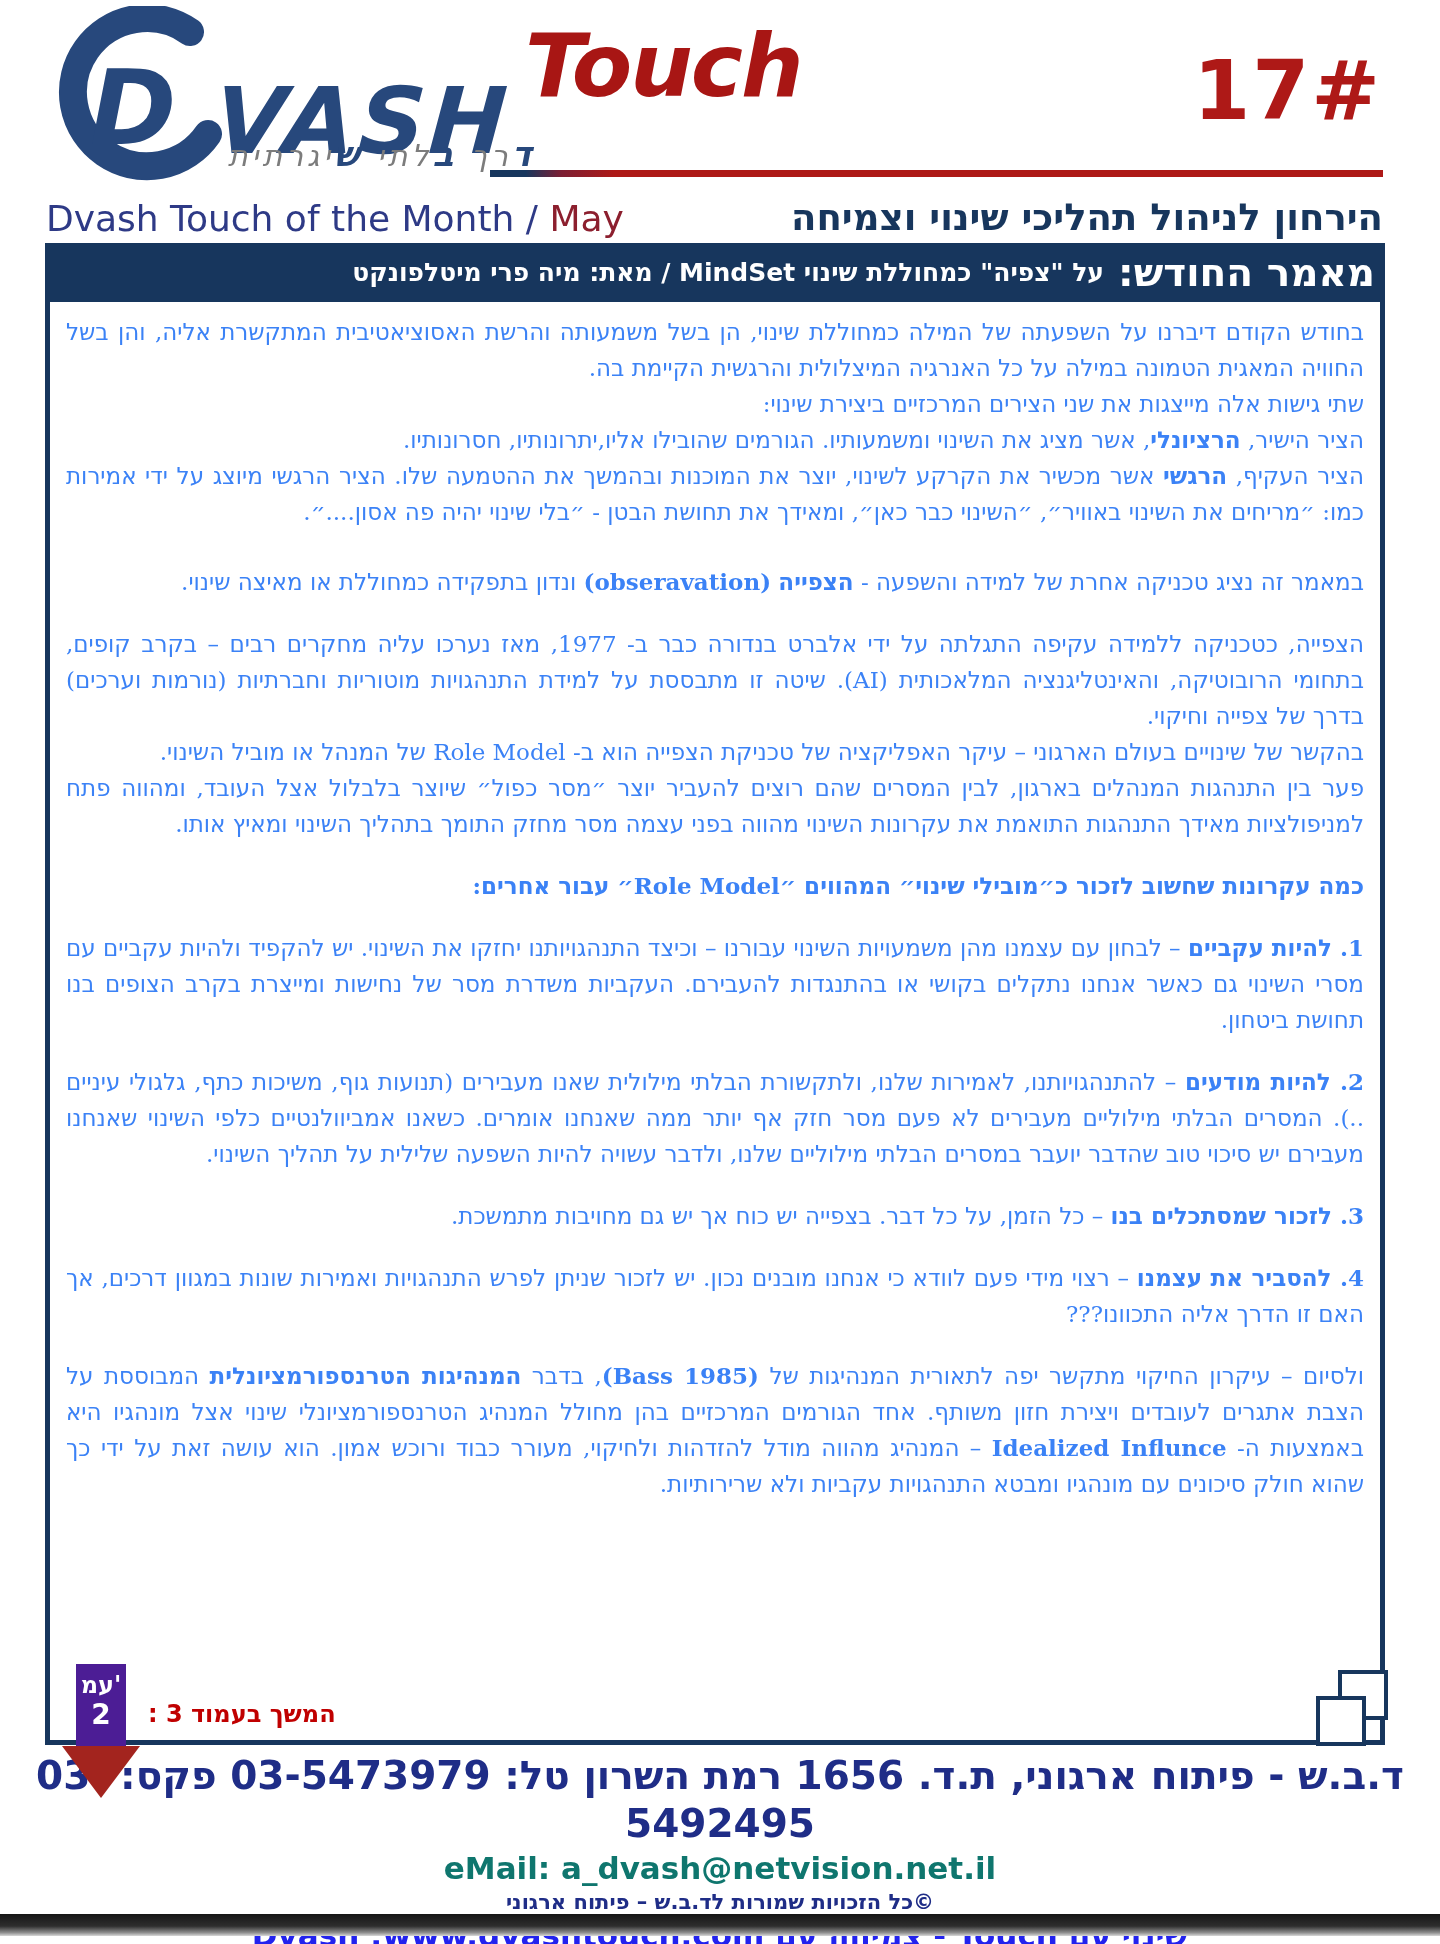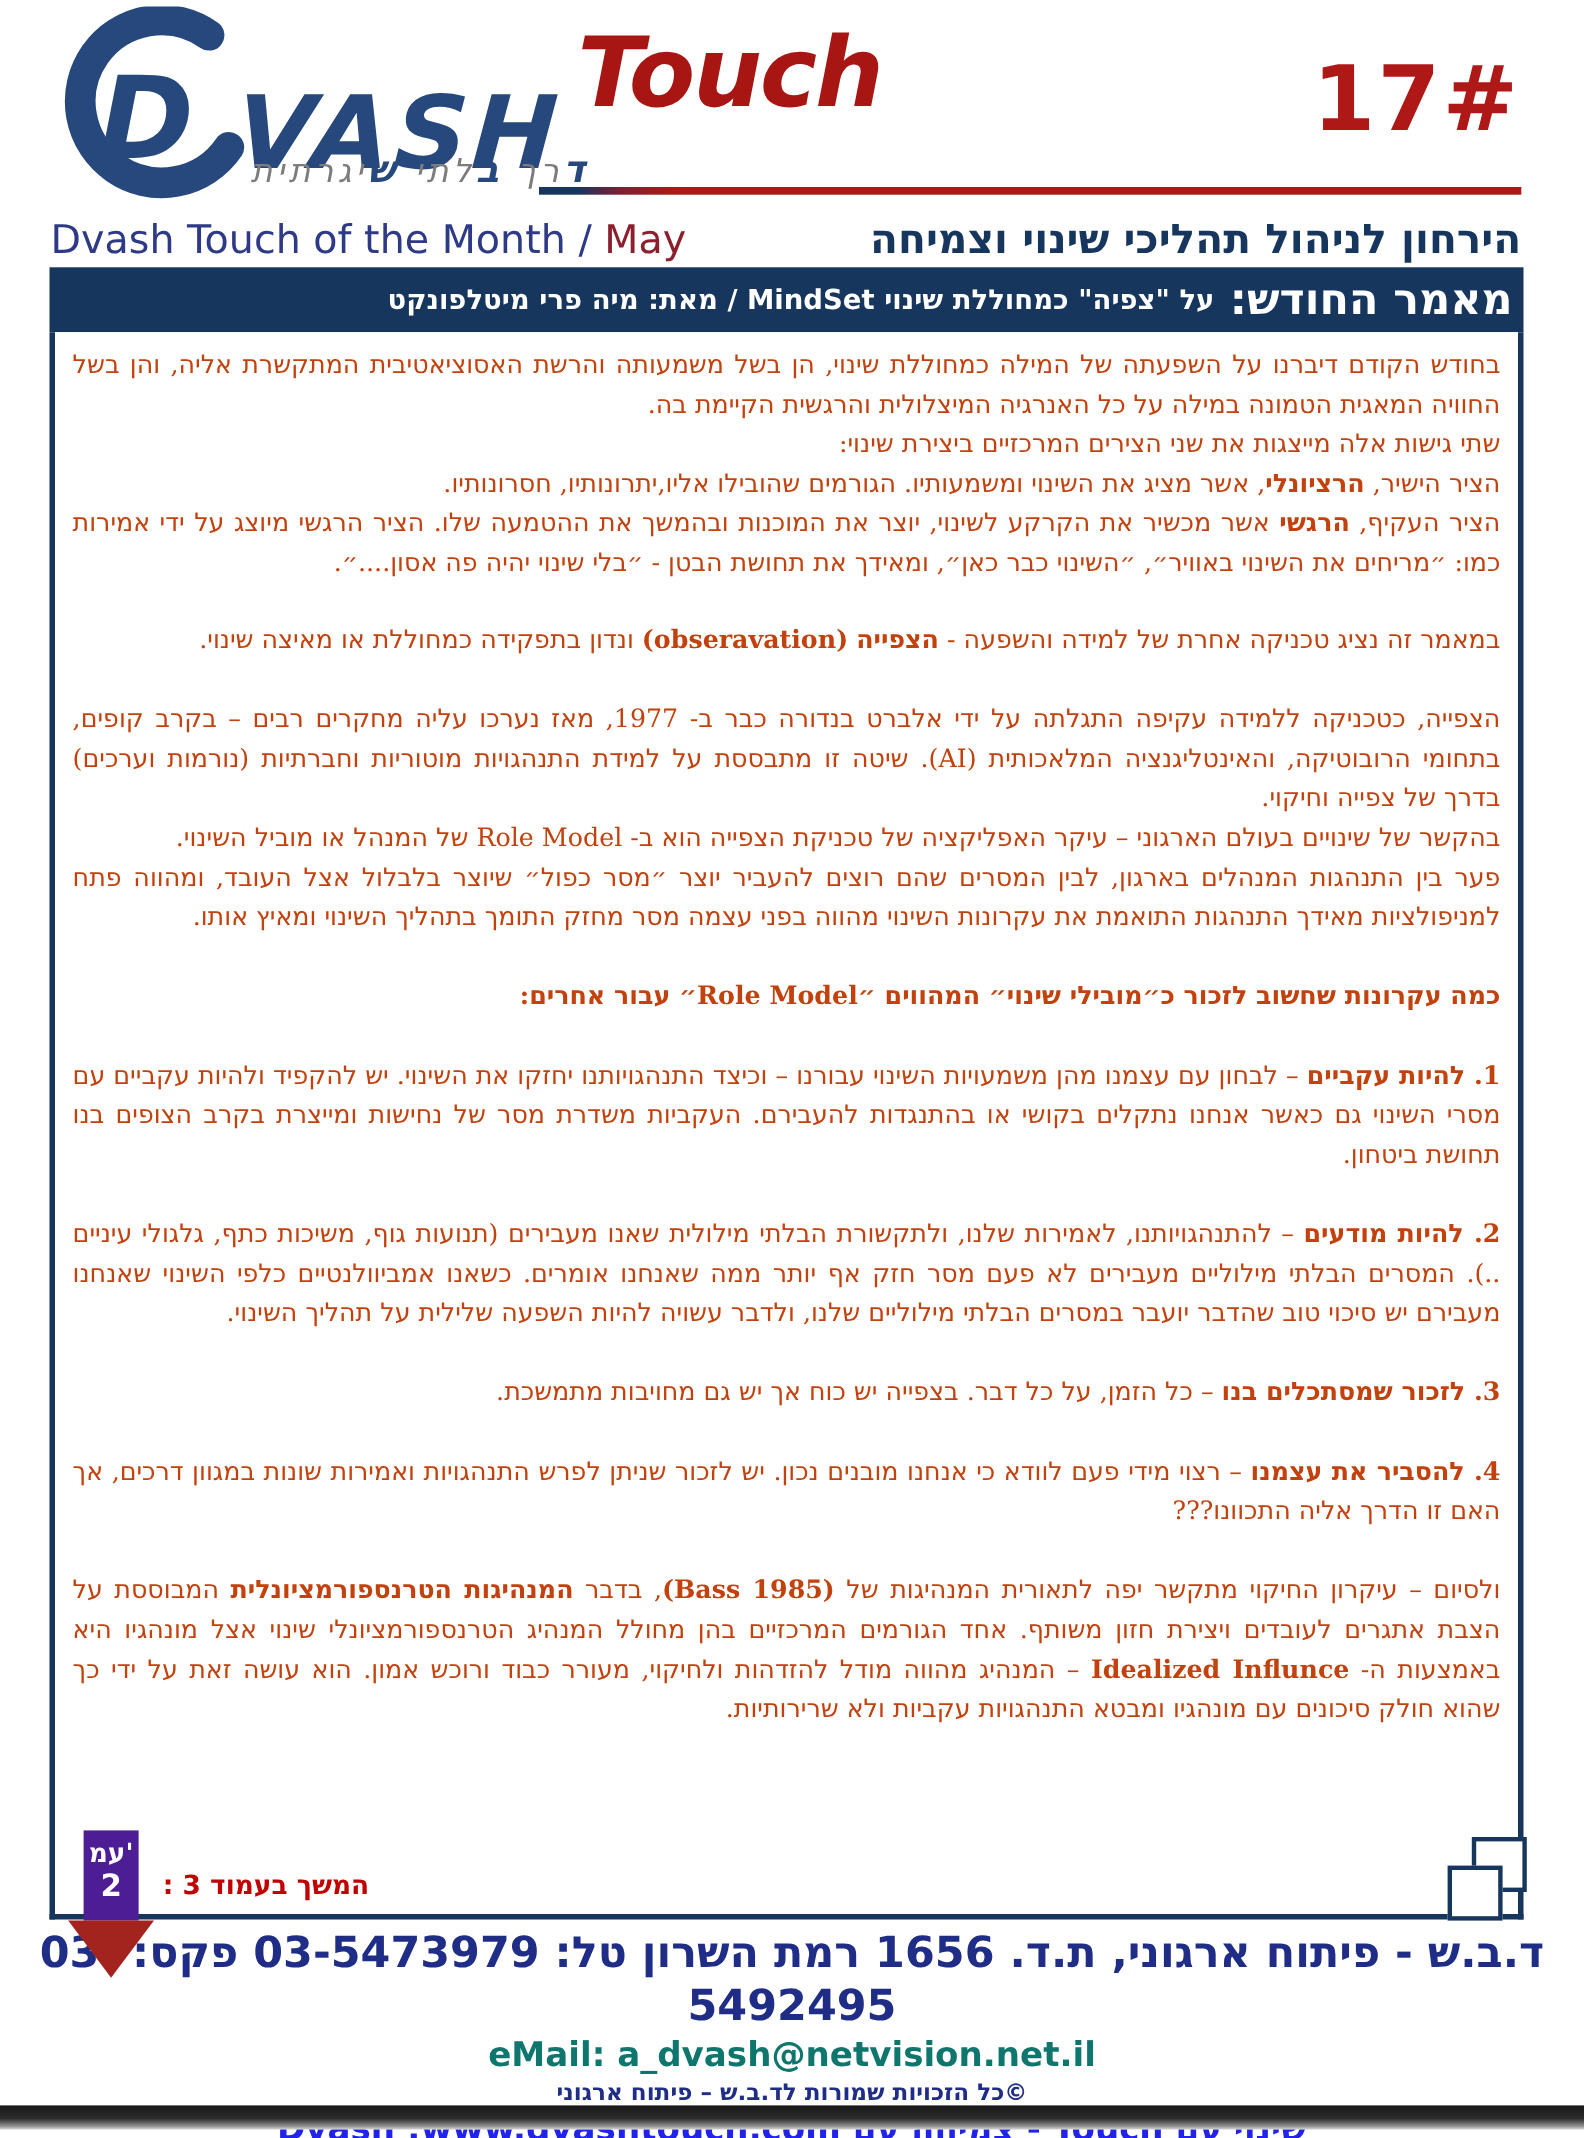--- a/index.html
+++ b/index.html
@@ -29,24 +29,24 @@
              color:#ffffff;direction:rtl;display:flex;align-items:center;justify-content:flex-start;
              padding:0;box-sizing:border-box;}
   .title-bar .label{font-size:39px;font-weight:bold;margin-right:10px;white-space:nowrap;}
   .title-bar .rest{font-size:25px;font-weight:bold;margin-right:14px;white-space:nowrap;}
   
   .content-box{position:absolute;left:45px;top:302px;width:1340px;height:1443px;box-sizing:border-box;
                border-left:5px solid #17365d;border-right:5px solid #17365d;border-bottom:5px solid #17365d;
                background:#fff;}
   .article-body{direction:rtl;text-align:justify;padding:12px 16px 0 16px;
                 font-family:"DejaVu Serif","DejaVu Sans","Liberation Serif",serif;
-                font-size:23px;line-height:36px;color:#c2410c;}
+                font-size:23px;line-height:36px;color:#3b82f6;}
   .article-body p{margin:0;}
   .article-body p.mt{margin-top:34px;}
-  .article-body p.mt2{margin-top:36px;}
+  .article-body p.mt2{margin-top:26px;}
   .article-body p.heading{text-align:right;}
   
   .page-arrow{position:absolute;left:12px;top:1362px;width:78px;height:136px;z-index:3;}
   .page-arrow .stem{position:absolute;left:14px;top:0;width:50px;height:82px;background:#4c1d95;
                     color:#fff;text-align:center;font-weight:bold;}
   .page-arrow .stem .l1{display:block;font-size:24px;line-height:30px;margin-top:6px;}
   .page-arrow .stem .l2{display:block;font-size:28px;line-height:30px;}
   .page-arrow .head{position:absolute;left:0;top:82px;width:0;height:0;
                     border-left:39px solid transparent;border-right:39px solid transparent;
                     border-top:52px solid #a3241e;}

